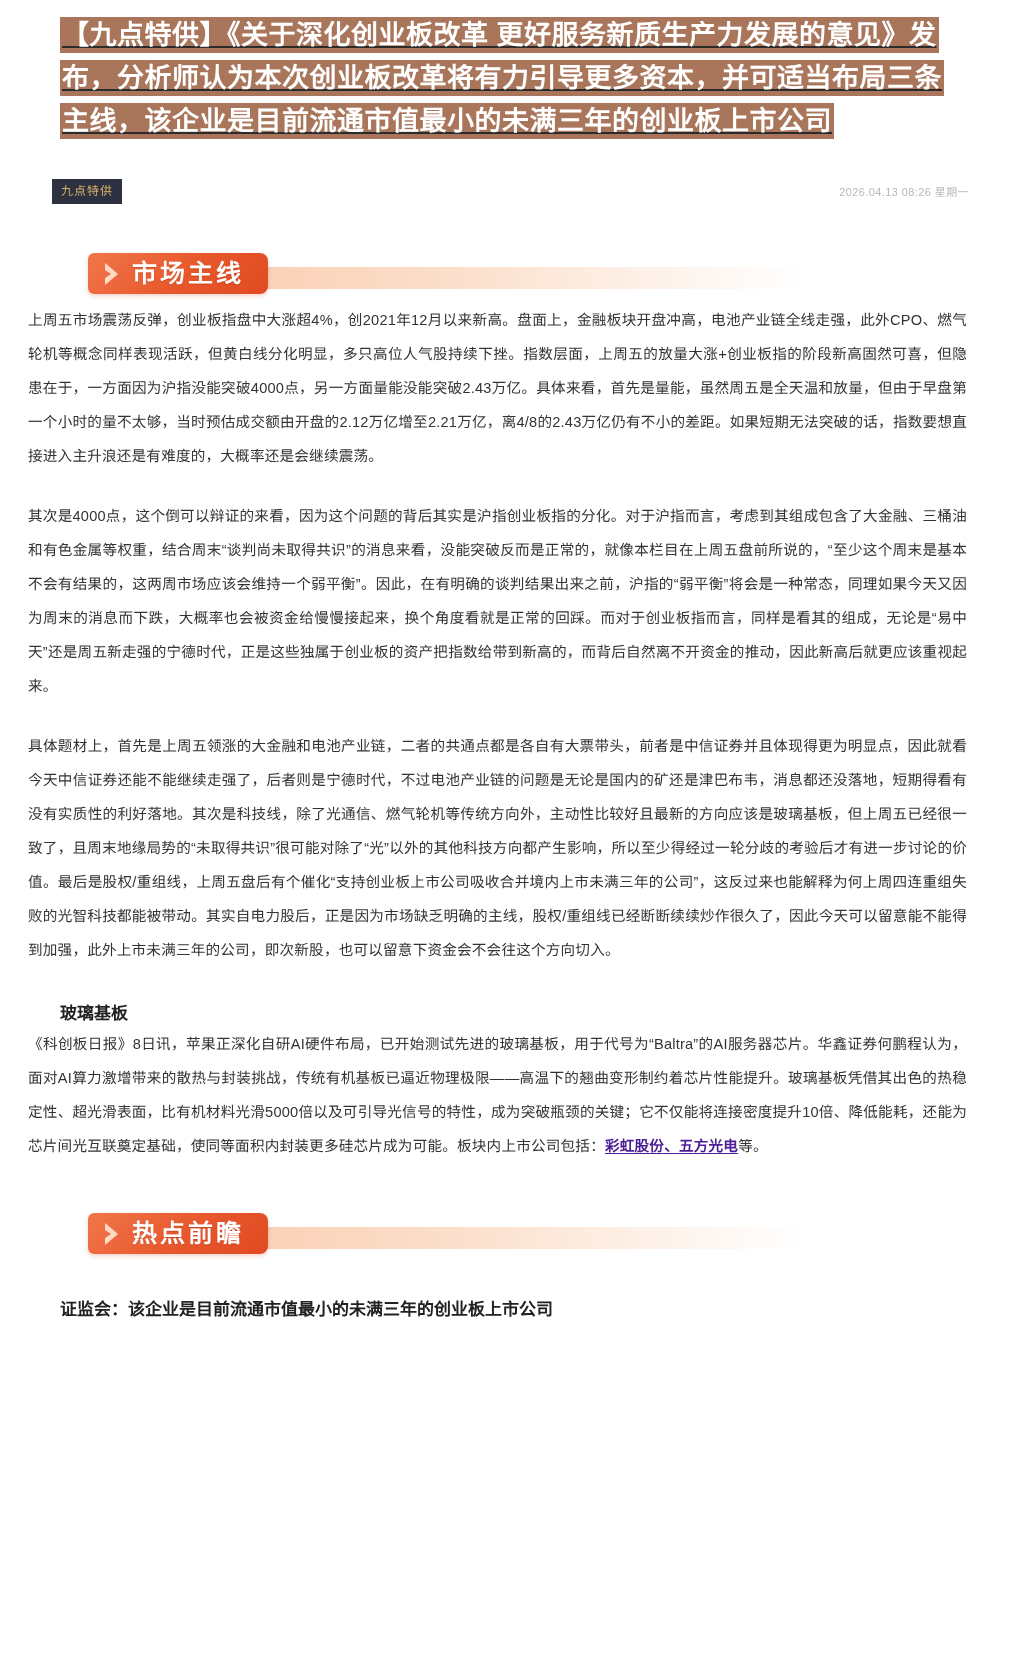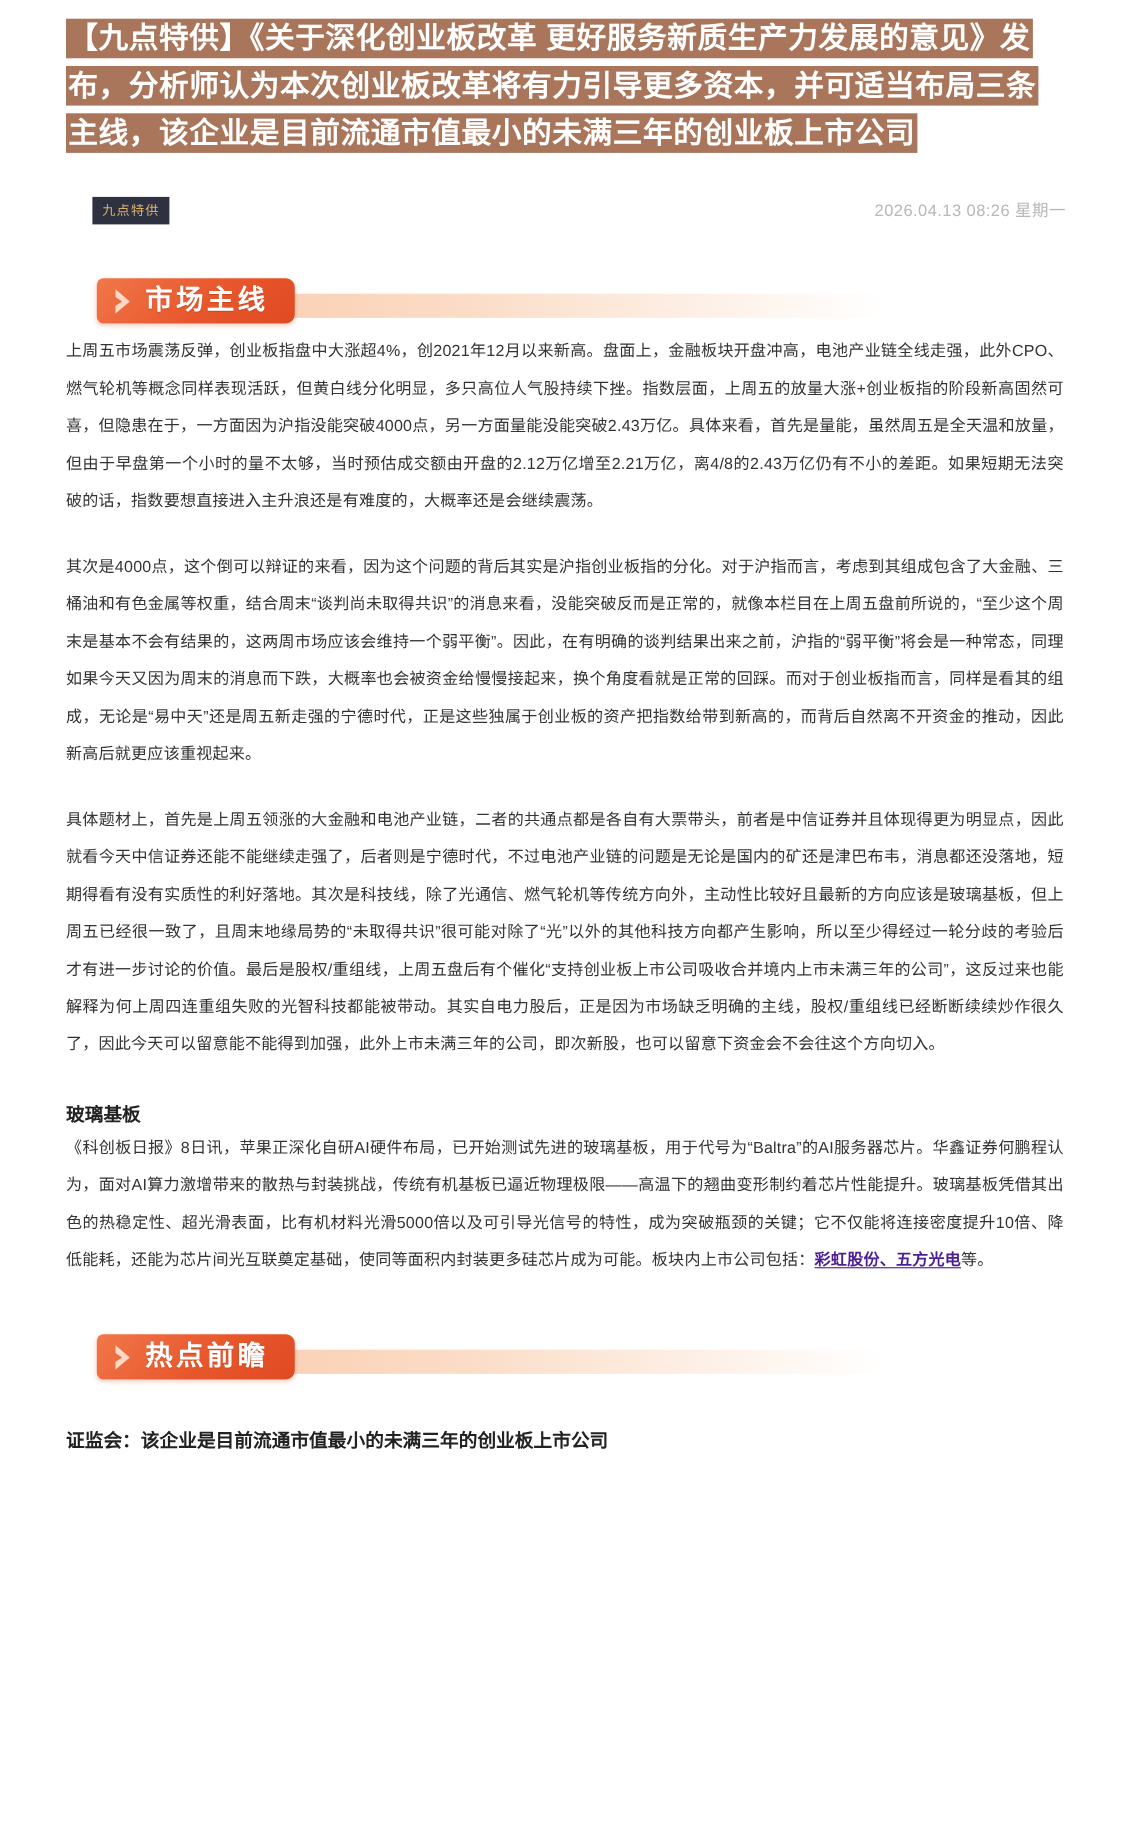--- a/index.html
+++ b/index.html
@@ -18,59 +18,60 @@
 
   .page {
     width: 1019px;
     position: relative;
     padding: 0;
   }
 
   
   .title-wrap {
     padding: 14px 60px 0 60px;
+    text-decoration: underline;
   }
   .article-title {
     margin: 0;
     font-size: 27px;
     line-height: 43px;
     font-weight: bold;
     color: #ffffff;
     letter-spacing: 0.5px;
     word-break: break-all;
   }
   .article-title .hl {
     background: #a9765c;
     box-decoration-break: clone;
     -webkit-box-decoration-break: clone;
     padding: 3px 2px;
   }
 
   
   .meta-row {
     margin: 36px 0 0 0;
-    padding: 0 50px 0 84px;
+    padding: 0 50px 0 52px;
     display: flex;
-    align-items: flex-start;
+    align-items: center;
     justify-content: space-between;
     height: 24px;
   }
   .source-tag {
     display: inline-block;
     background: #2e3240;
     color: #d8b06a;
     font-size: 12px;
     line-height: 1;
     padding: 6px 9px 7px 9px;
     letter-spacing: 1px;
     font-weight: normal;
   }
   .meta-date {
     color: #b8b8b8;
-    font-size: 15px;
+    font-size: 11px;
     letter-spacing: 0.4px;
     white-space: nowrap;
   }
 
   
   .section-head {
     position: relative;
     margin: 50px 0 0 0;
     padding-left: 88px;
     height: 50px;
@@ -120,21 +121,21 @@
     font-weight: bold;
     color: #ffffff;
     letter-spacing: 3px;
     line-height: 1;
     text-shadow: 0 1px 1px rgba(150,40,10,0.35);
     white-space: nowrap;
   }
 
   
   .body-block {
-    padding: 0 52px 0 60px;
+    padding: 0 52px 0 28px;
   }
   p.para {
     margin: 26px 0 0 0;
     font-size: 14.6px;
     line-height: 34px;
     color: #333333;
     text-align: justify;
     text-justify: inter-ideograph;
     letter-spacing: 0.2px;
     word-break: break-all;

